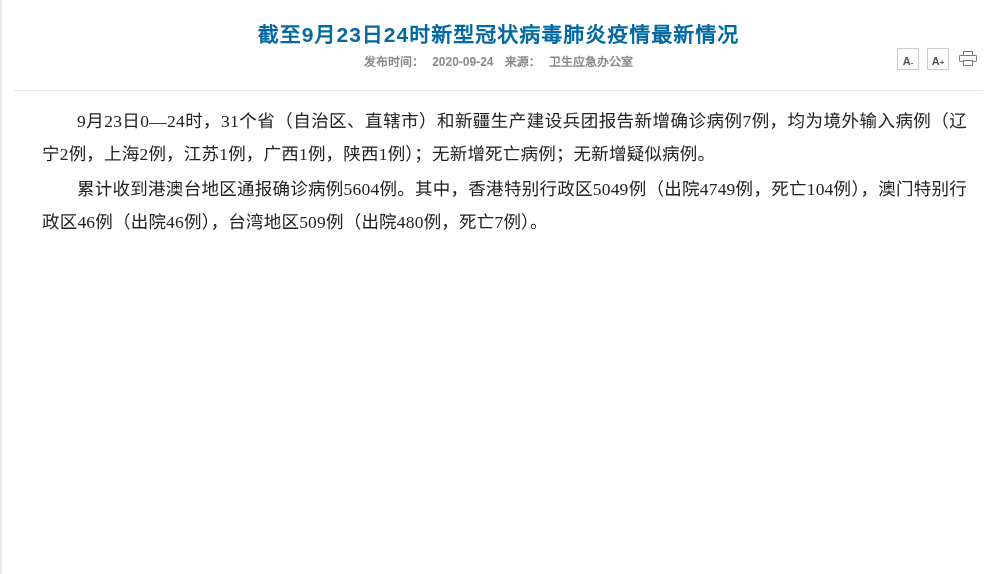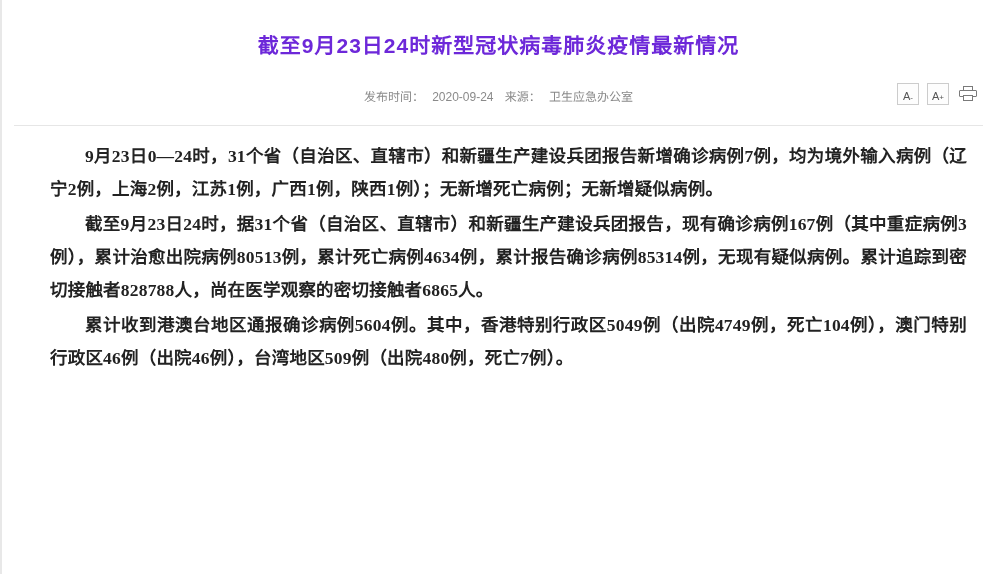--- a/index.html
+++ b/index.html
@@ -27,29 +27,30 @@
     left: 0;
     top: 0;
     bottom: 0;
     width: 2px;
     background: #e8e8e8;
   }
   .title {
     text-align: center;
     font-size: 21px;
     font-weight: bold;
-    color: #6d28d9;
+    color: #0369a1;
     letter-spacing: 1px;
-    padding-top: 29px;
+    padding-top: 18px;
     font-family: "Liberation Sans", "DejaVu Sans", sans-serif;
   }
   .meta-bar {
     position: relative;
     height: 34px;
-    margin-top: 28px;
+    margin-top: 4px;
+    font-weight: bold;
   }
   .meta-center {
     text-align: center;
     font-size: 12px;
     color: #8a8a8a;
     font-family: "Liberation Sans", "DejaVu Sans", sans-serif;
     line-height: 20px;
   }
   .meta-center span {
     margin: 0 4px;
@@ -129,24 +130,23 @@
     margin: 4px 14px 0 14px;
   }
   .content {
     padding: 14px 30px 0 34px;
     font-size: 17.5px;
     line-height: 33px;
     color: #222;
     letter-spacing: 0.2px;
   }
   .content p {
-    margin: 0 0 2px 16px;
+    margin: 0 0 2px 8px;
     text-indent: 2em;
     text-align: justify;
-    font-weight: bold;
   }
 </style>
 </head>
 <body>
 
 <div class="page">
   <div class="left-rule"></div>
 
   <div class="title">截至9月23日24时新型冠状病毒肺炎疫情最新情况</div>
 
@@ -172,16 +172,15 @@
           <span class="paper"></span>
         </span>
       </div>
     </div>
   </div>
 
   <div class="divider"></div>
 
   <div class="content">
     <p>9月23日0—24时，31个省（自治区、直辖市）和新疆生产建设兵团报告新增确诊病例7例，均为境外输入病例（辽宁2例，上海2例，江苏1例，广西1例，陕西1例）；无新增死亡病例；无新增疑似病例。</p>
-    <p>截至9月23日24时，据31个省（自治区、直辖市）和新疆生产建设兵团报告，现有确诊病例167例（其中重症病例3例），累计治愈出院病例80513例，累计死亡病例4634例，累计报告确诊病例85314例，无现有疑似病例。累计追踪到密切接触者828788人，尚在医学观察的密切接触者6865人。</p>
     <p>累计收到港澳台地区通报确诊病例5604例。其中，香港特别行政区5049例（出院4749例，死亡104例），澳门特别行政区46例（出院46例），台湾地区509例（出院480例，死亡7例）。</p>
   </div>
 </div>
 
 </body></html>

